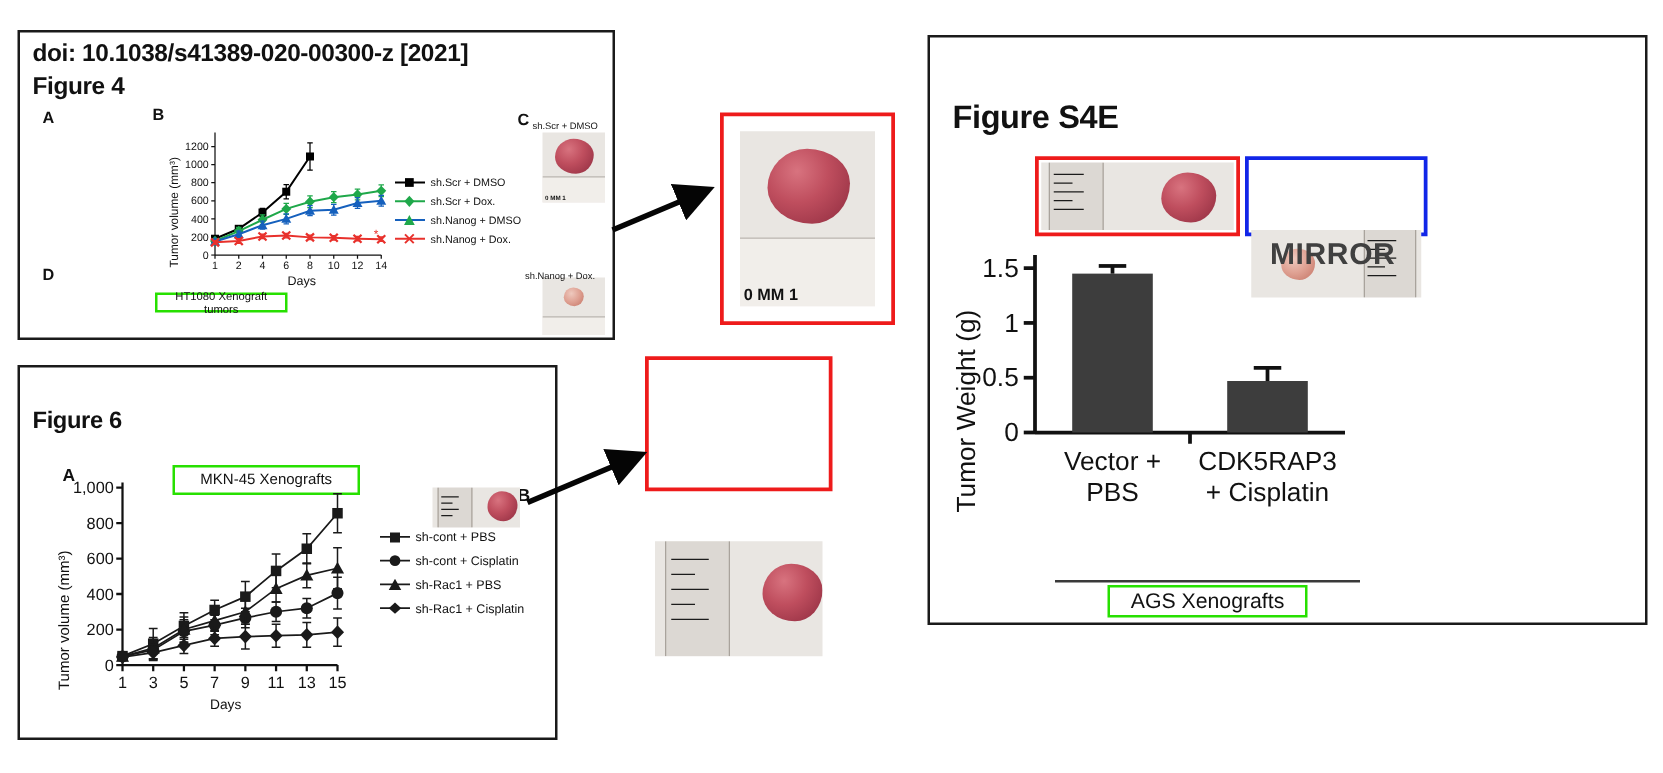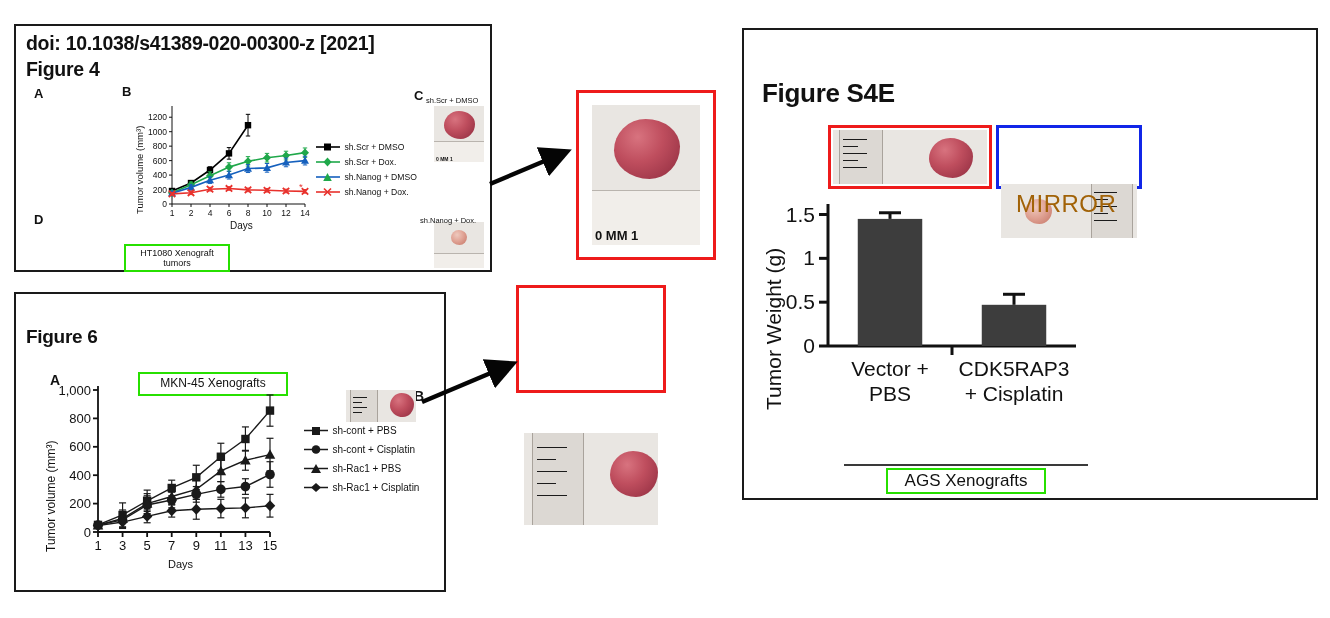--- a/index.html
+++ b/index.html
@@ -21,21 +21,21 @@
   
   .greenbox{
     border:2.5px solid #27e000;color:#111;background:#fff;
     text-align:center;line-height:1.12;box-sizing:border-box;
     display:flex;align-items:center;justify-content:center;
   }
 
   
   .redbox{border:3px solid #ee1b1b;background:#fff;box-sizing:border-box;}
   .bluebox{border:3px solid #1126e8;background:#fff;box-sizing:border-box;}
-  .mirror-lbl{color:#a16207;font-weight:normal;letter-spacing:0.5px;}
+  .mirror-lbl{color:#404040;font-weight:bold;letter-spacing:0.5px;}
 
   
   .photo{position:relative;overflow:hidden;background:#e9e6e2;}
   .tumor{
     position:absolute;border-radius:48% 52% 46% 54% / 52% 46% 54% 48%;
   }
   .tumor-dark{background:radial-gradient(ellipse at 36% 30%, #d8737f 0%, #bf4e5e 42%, #a33a4c 75%, #8e2f40 100%);}
   .tumor-pale{background:radial-gradient(ellipse at 38% 32%, #eec9be 0%, #e0a395 45%, #cf8677 78%, #bb6f62 100%);}
   .ruler{
     position:absolute;left:0;right:0;bottom:0;background:#f1eeea;
@@ -255,21 +255,21 @@
     </div>
     <div class="abs" style="left:0;top:45px;">
       <svg width="24" height="10">
         <line x1="0" y1="5" x2="24" y2="5" stroke="#e8312c" stroke-width="1.6"></line>
         <path d="M8,1.5 L15,8.5 M15,1.5 L8,8.5" stroke="#e8312c" stroke-width="1.6"></path>
       </svg>
       <span class="lbl" style="font-size:8.6px;position:relative;top:-2px;">sh.Nanog + Dox.</span>
     </div>
   </div>
 
-  <div class="greenbox abs" style="left:108px;top:218px;width:106px;height:28px;font-size:9px;">
+  <div class="greenbox abs" style="left:108px;top:208px;width:106px;height:16px;font-size:9px;">
     <span>HT1080 Xenograft tumors</span>
   </div>
 
   <div class="abs panel-letter" style="left:398px;top:62px;font-size:13px;">C</div>
 
   <div class="abs lbl" style="left:410px;top:70px;font-size:7.5px;">sh.Scr + DMSO</div>
 
   <div class="abs photo" style="left:418px;top:80px;width:50px;height:56px;">
     <div class="tumor tumor-dark" style="left:10px;top:5px;width:31px;height:28px;"></div>
     <div class="ruler" style="height:20px;">

